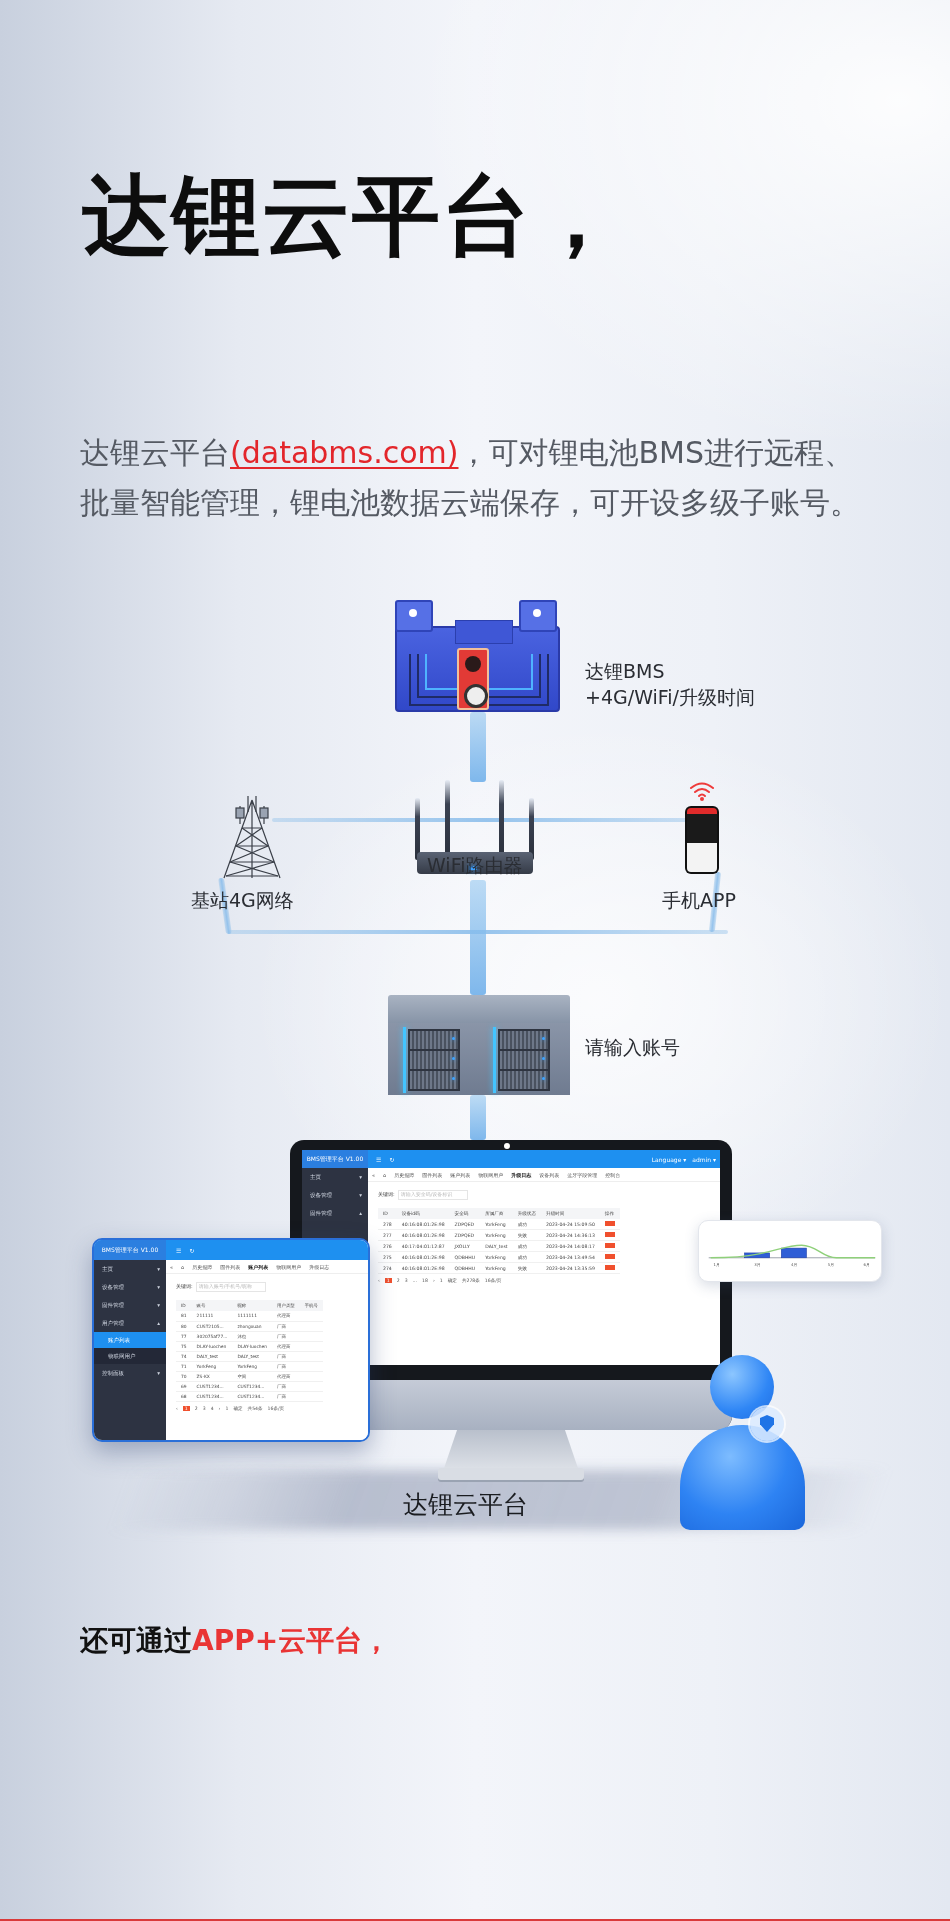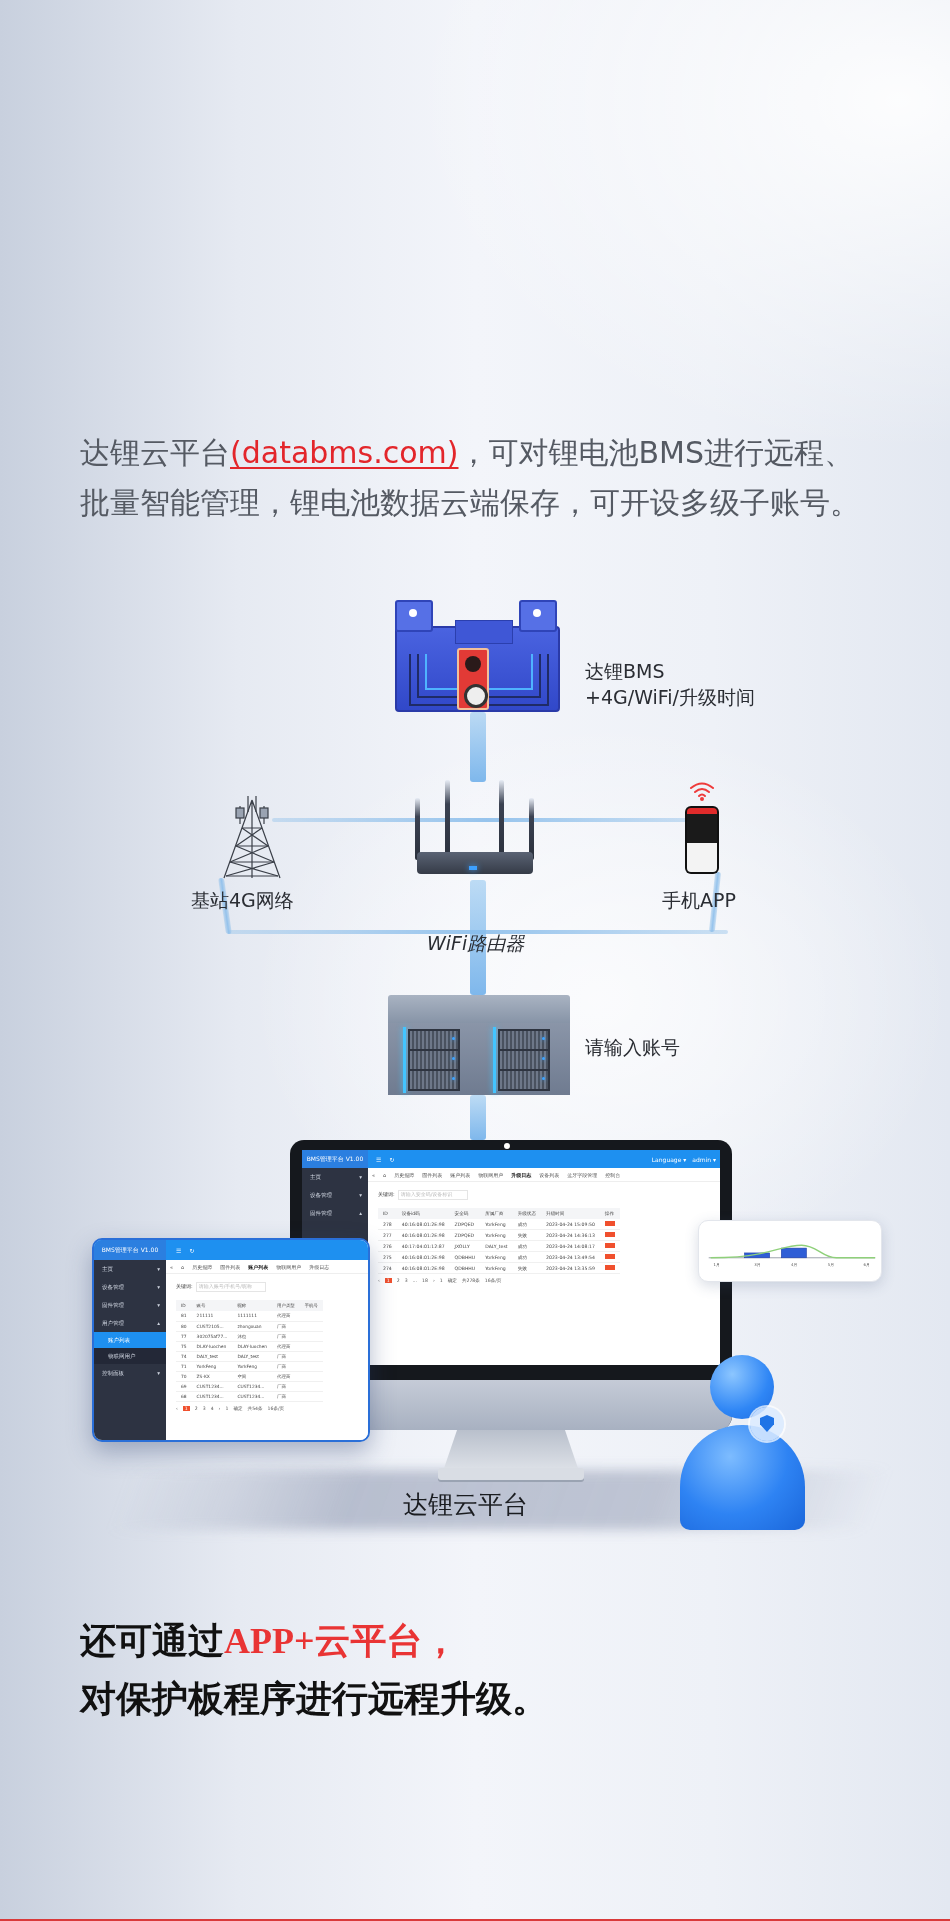--- a/index.html
+++ b/index.html
@@ -98,28 +98,29 @@
 
   .person { left: 670px; top: 1355px; width: 145px; height: 175px; }
   .p-head { position:absolute; left:40px; top:0; width:64px; height:64px; border-radius:50%; background:radial-gradient(circle at 35% 30%,#8cc6ff,#2f86f5 60%,#1c6be0); }
   .p-body { position:absolute; left:10px; top:70px; width:125px; height:105px; border-radius:62px 62px 10px 10px; background:radial-gradient(circle at 40% 30%,#7dbcff,#2e83f3 55%,#1a66da); }
   .p-badge { position:absolute; left:80px; top:52px; width:34px; height:34px; border-radius:50%; background:rgba(220,235,255,0.85); box-shadow:0 0 0 2px rgba(255,255,255,0.7); }
   .p-badge::after { content:""; position:absolute; left:10px; top:8px; width:14px; height:17px; background:#1f74e6; clip-path:polygon(50% 0,100% 18%,100% 55%,50% 100%,0 55%,0 18%); }
 
   .platform-shadow { left: 120px; top: 1470px; width: 760px; height: 60px; background:linear-gradient(90deg,rgba(140,150,175,0) 0%,rgba(140,150,175,0.55) 30%,rgba(140,150,175,0.5) 70%,rgba(140,150,175,0) 100%); transform:skewX(-20deg); filter:blur(6px); }
   .platform-label { left: 403px; top: 1488px; font-size: 25px; color:#1a1c20; }
 
-  .bottom { left: 80px; top: 1612px; font-size: 36px; line-height: 58px; color:#111; font-weight:bold;font-family:Liberation Serif, serif; }
+  .bottom { left: 80px; top: 1612px; font-size: 28px; line-height: 58px; color:#111; font-weight:bold; }
   .bottom .red { color:#e93434; }
   .redline { left:0; bottom:0; width:950px; height:2px; background:#d93a3a; }
 </style>
 </head>
 <body>
 
 <div class="abs title">
+  <div>达锂云平台，</div>
 </div>
 
 <p class="abs intro">
   <span>达锂云平台</span><span class="link">(databms.com)</span><span>，可对锂电池BMS进行远程、批量智能管理，锂电池数据云端保存，可开设多级子账号。</span>
 </p>
 
 <div class="abs vpipe" style="left:470px;top:712px;height:70px;"></div>
 <div class="abs pipe" style="left:272px;top:818px;width:428px;height:4px;"></div>
 <div class="abs pipe" style="left:228px;top:930px;width:500px;height:4px;"></div>
 <div class="abs pipe" style="left:222px;top:878px;width:6px;height:56px;transform:skewX(8deg);"></div>
@@ -156,21 +157,21 @@
 <div class="abs lbl" style="left:191px;top:887px;">基站4G网络</div>
 
 <div class="abs router">
   <div class="antenna" style="left:2px;height:62px;"></div>
   <div class="antenna" style="left:32px;height:80px;"></div>
   <div class="antenna" style="left:86px;height:80px;"></div>
   <div class="antenna" style="left:116px;height:62px;"></div>
   <div class="router-body"></div>
   <div class="router-led"></div>
 </div>
-<div class="abs lbl" style="left:427px;top:930px;font-style:italic;">WiFi路由器</div>
+<div class="abs lbl" style="left:427px;top:852px;">WiFi路由器</div>
 
 <svg class="abs wifi" viewBox="0 0 28 22">
   <g fill="none" stroke="#ee3b3b" stroke-width="2" stroke-linecap="round">
     <path d="M3 8 Q14 -1 25 8"></path>
       <path d="M7 12 Q14 6 21 12"></path>
       <path d="M11 16 Q14 13 17 16"></path>
   </g>
   <circle cx="14" cy="19" r="2" fill="#ee3b3b"></circle>
 </svg>
 <div class="abs phone">
@@ -445,16 +446,15 @@
 <div class="abs person">
   <div class="p-head"></div>
   <div class="p-body"></div>
   <div class="p-badge"></div>
 </div>
 
 <div class="abs platform-label">达锂云平台</div>
 
 <div class="abs bottom">
   <div><span>还可通过</span><span class="red">APP+云平台，</span></div>
-  <div>对保护板程序进行远程升级。</div>
 </div>
 
 <div class="abs redline"></div>
 
 </body></html>

